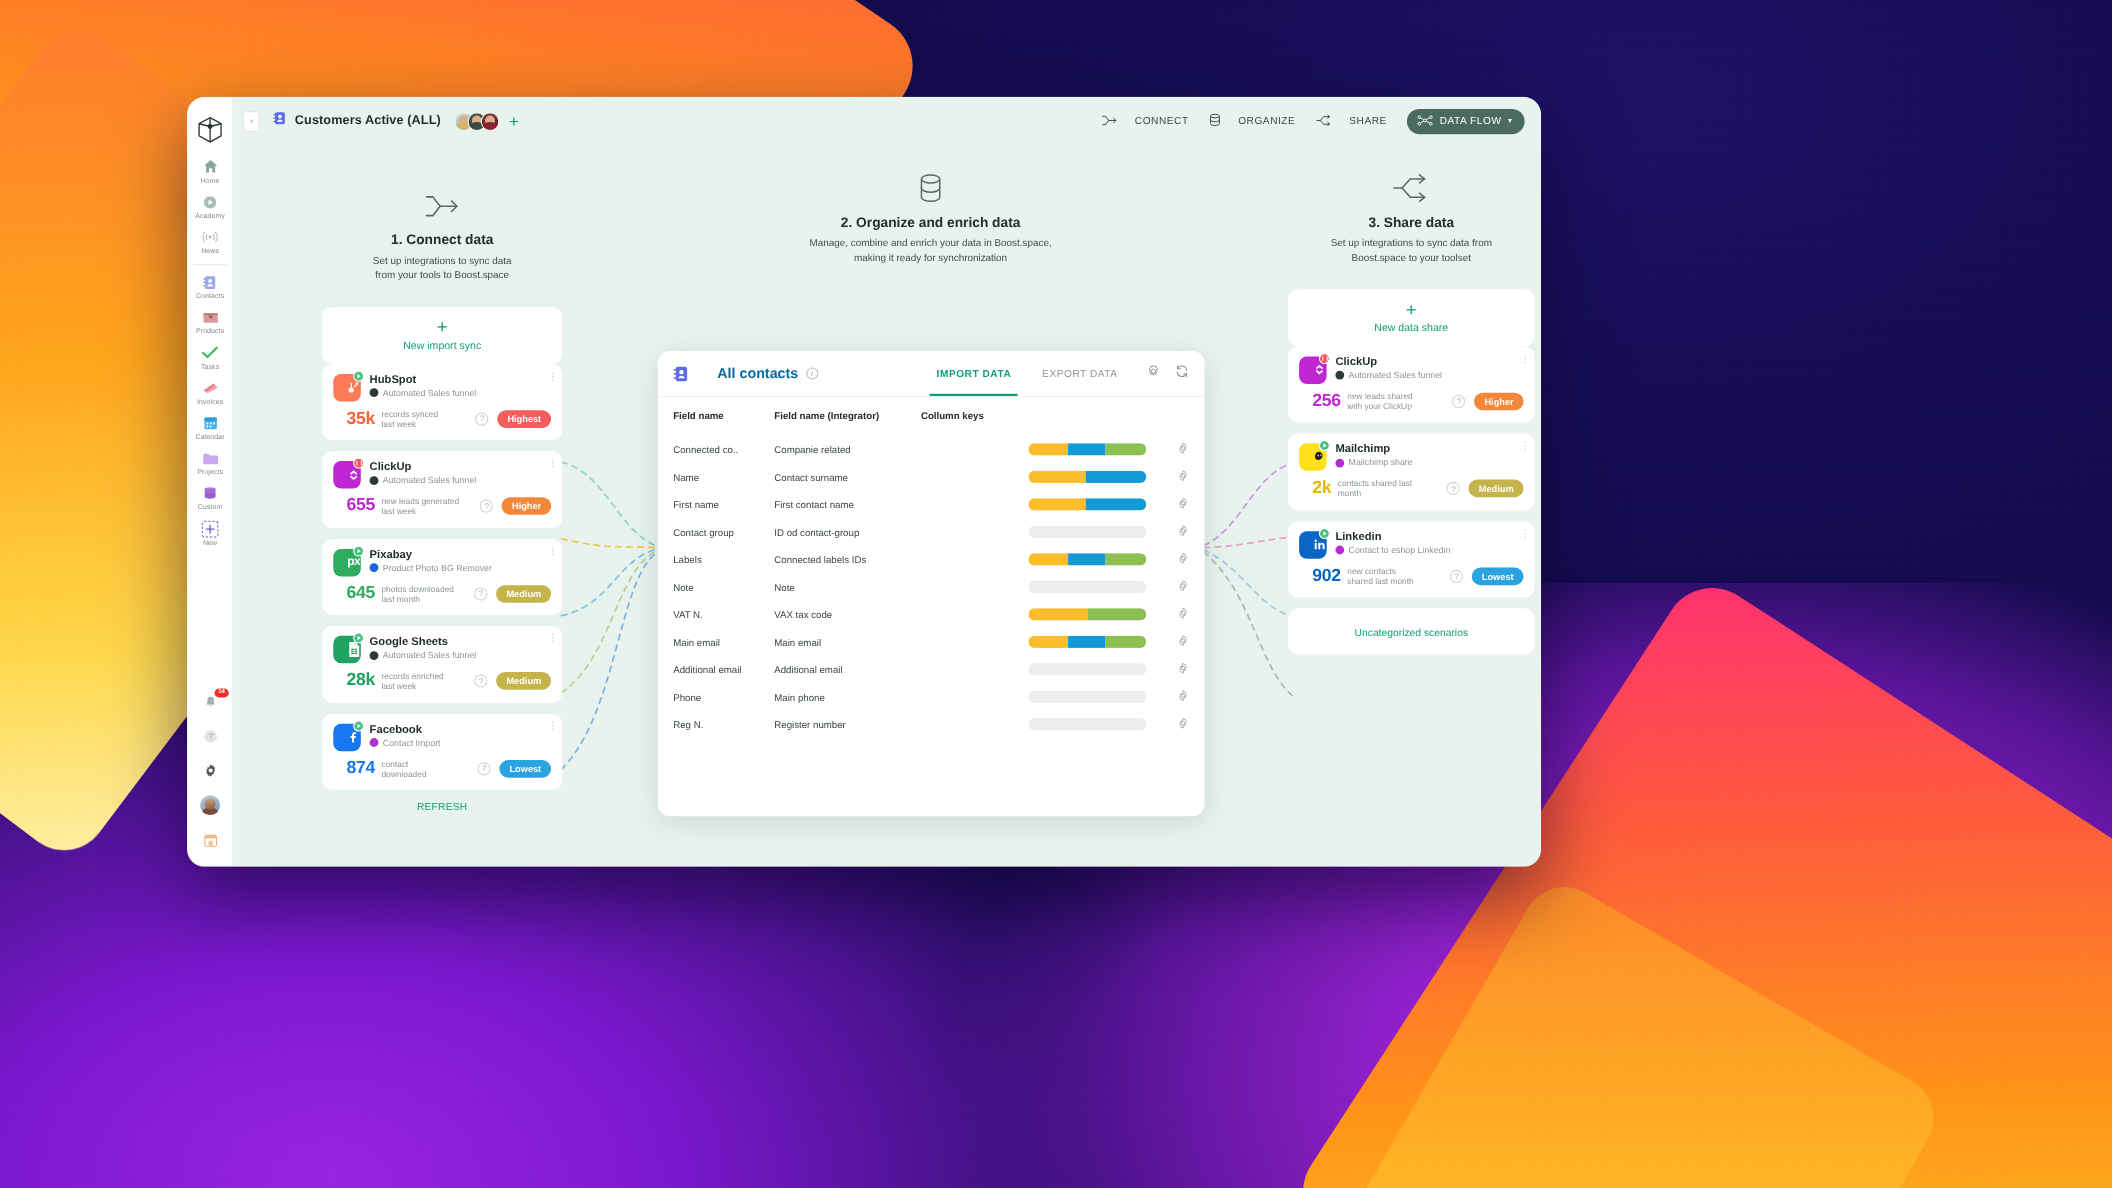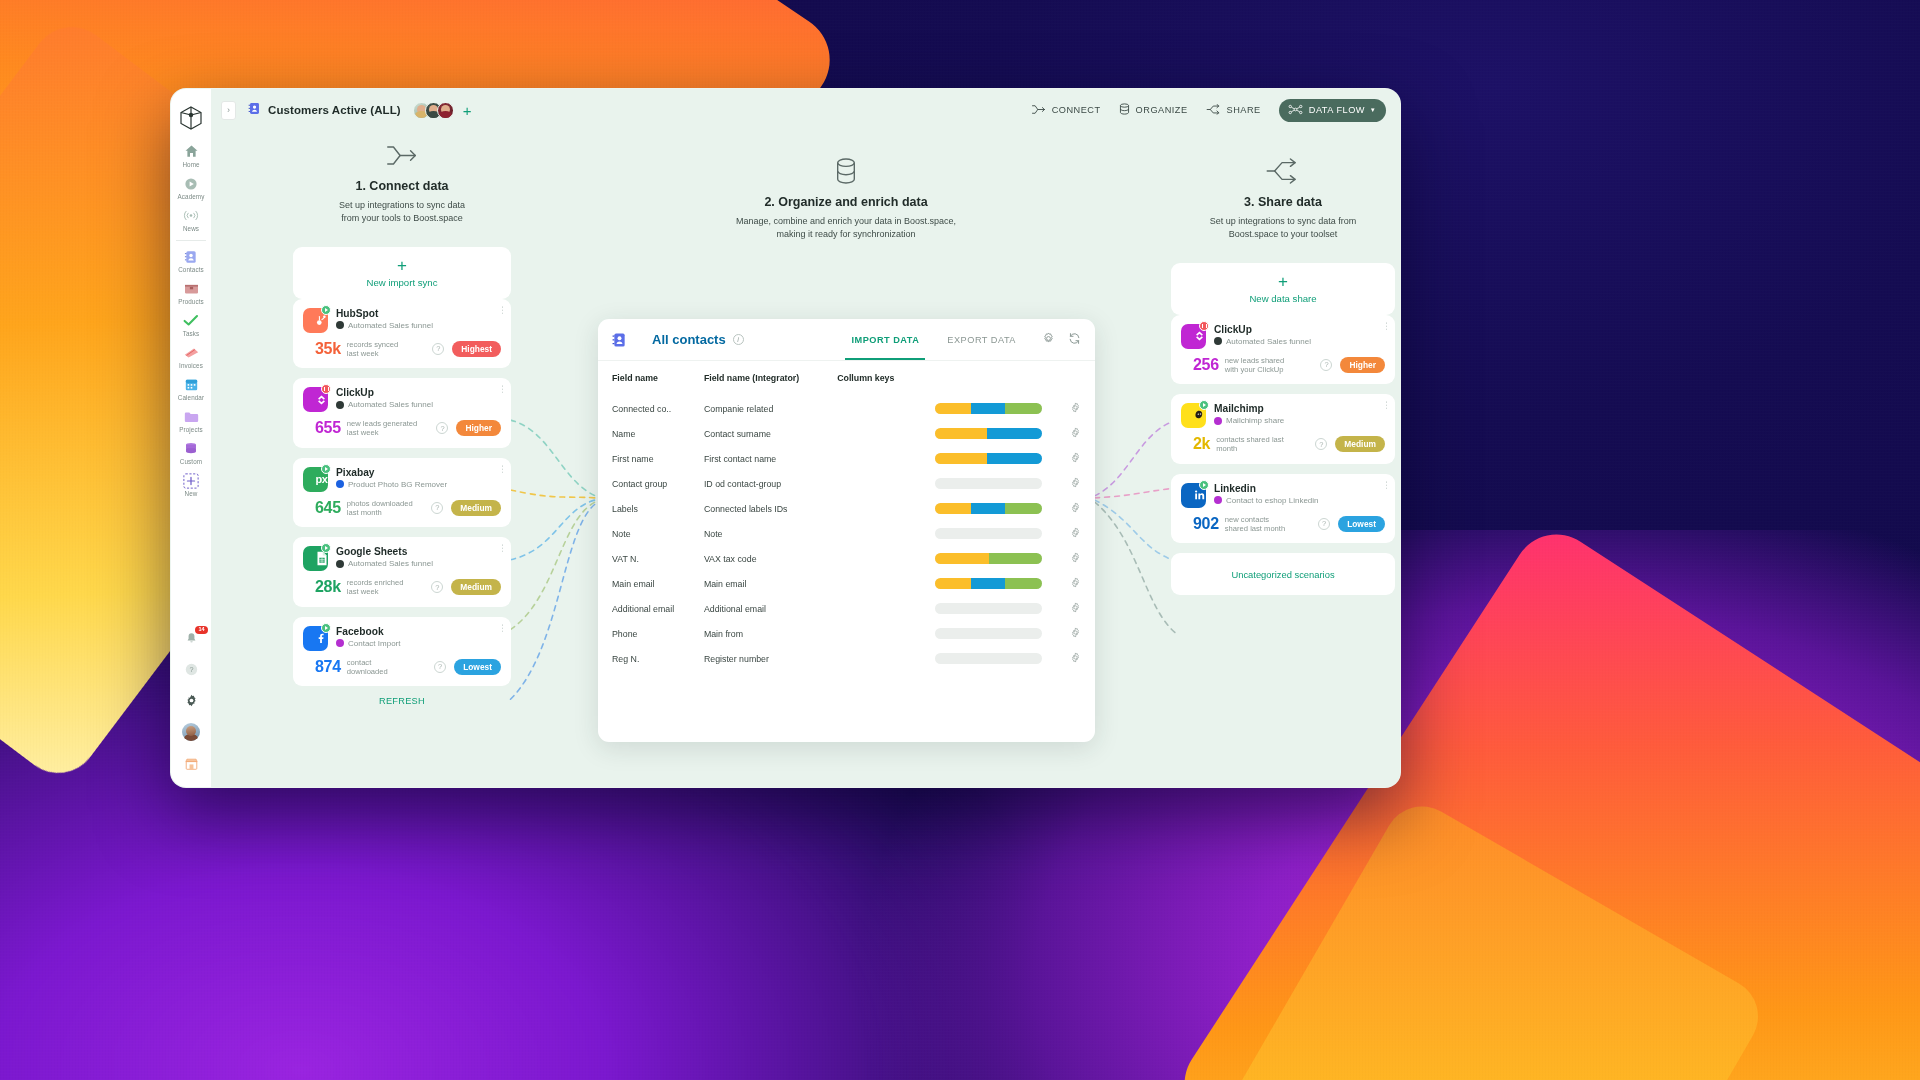--- a/index.html
+++ b/index.html
@@ -107,21 +107,21 @@
   .av { width: 17px; height: 17px; border-radius: 50%; border: 1.5px solid #e9f3ed; margin-left: -5px; overflow:hidden; position:relative;}
   .av:first-child { margin-left: 0; }
   .av1 { background: linear-gradient(150deg,#cfe0d6,#8aa893); }
   .av2 { background: linear-gradient(150deg,#4a5a52,#22302b); }
   .av3 { background: linear-gradient(150deg,#8d2f3a,#5d1c25); }
   .av .face{position:absolute;left:3.5px;top:2px;width:9px;height:9px;border-radius:50%;background:#e0ae8c;}
   .av .body{position:absolute;left:1px;bottom:-1px;width:13px;height:8px;border-radius:50% 50% 0 0;}
   .av1 .body{background:#d8b46a;} .av2 .body{background:#3b4a43;} .av3 .body{background:#8e2230;}
   .plus-btn { color: #0f9e78; font-size: 15px; margin-left: 9px; cursor: pointer; line-height: 1; font-weight: 300;}
   .tb-right { margin-left: auto; display: flex; align-items: center; gap: 18px; }
-  .tb-act { display: flex; align-items: center; gap: 6px; font-size: 9.2px; color: #3c4a46; letter-spacing: .5px; cursor: pointer; }
+  .tb-act { display: flex; align-items: center; gap: 16px; font-size: 9.2px; color: #3c4a46; letter-spacing: .5px; cursor: pointer; }
   .tb-pill {
     display: flex; align-items: center; gap: 6px; background: #4a6b5e; color: #fff;
     border-radius: 13px; padding: 5px 11px 5px 9px; font-size: 9.2px; letter-spacing: .5px; cursor: pointer;
   }
 
   
   .canvas { flex: 1; position: relative; overflow: hidden; }
   svg.links { position: absolute; inset: 0; width: 100%; height: 100%; pointer-events: none; }
 
   .col { position: absolute; }
@@ -486,21 +486,21 @@
           <path d="M300 430 C 345 420, 350 380, 385 370" stroke="#7fc3e8"></path>
           <path d="M300 500 C 345 470, 350 390, 385 372" stroke="#b7d19a"></path>
           <path d="M300 570 C 350 520, 352 400, 385 374" stroke="#7fb3e8"></path>
           <path d="M885 366 C 920 350, 930 300, 968 290" stroke="#c89ae0"></path>
           <path d="M885 368 C 925 366, 930 362, 968 358" stroke="#e8a0c8"></path>
           <path d="M885 370 C 925 390, 930 420, 968 432" stroke="#9ecbe8"></path>
           <path d="M885 372 C 930 410, 935 480, 968 505" stroke="#a8bcb6"></path>
         </g>
       </svg>
 
-      <div class="col" style="left:82px; top:8px; width:218px;">
+      <div class="col" style="left:82px; top:40px; width:218px;">
         <div class="col-head">
           <div class="col-ico">
             <svg viewBox="0 0 40 26" width="38" height="25" fill="none" stroke="#5b6966" stroke-width="1.5" stroke-linecap="round" stroke-linejoin="round">
               <path d="M5 4h6l7 9h16"></path>
                 <path d="M5 22h6l7-9"></path>
                 <path d="M29 8l5 5-5 5"></path>
             </svg>
           </div>
           <div class="col-title">1. Connect data</div>
           <div class="col-sub">
@@ -944,21 +944,21 @@
     <td class="c4">
                     <div class="bar"></div>
                   </td>
     <td class="c5 gear-cell"><span><svg viewBox="0 0 16 16" width="11" height="11" fill="none" stroke="#9aa6a2" stroke-width="1.1">
                         <circle cx="8" cy="8" r="2.3"></circle>
                         <path d="M8 1.4l.95 1.4 1.7-.28.28 1.7 1.4.95-.75 1.53.75 1.53-1.4.95-.28 1.7-1.7-.28L8 14.6l-.95-1.4-1.7.28-.28-1.7-1.4-.95.75-1.53-.75-1.53 1.4-.95.28-1.7 1.7.28z"></path>
                       </svg></span></td>
   </tr>
                 <tr>
     <td class="c1">Phone</td>
-    <td class="c2">Main from</td>
+    <td class="c2">Main phone</td>
     <td class="c3"><phone></phone></td>
     <td class="c4">
                     <div class="bar"></div>
                   </td>
     <td class="c5 gear-cell"><span><svg viewBox="0 0 16 16" width="11" height="11" fill="none" stroke="#9aa6a2" stroke-width="1.1">
                         <circle cx="8" cy="8" r="2.3"></circle>
                         <path d="M8 1.4l.95 1.4 1.7-.28.28 1.7 1.4.95-.75 1.53.75 1.53-1.4.95-.28 1.7-1.7-.28L8 14.6l-.95-1.4-1.7.28-.28-1.7-1.4-.95.75-1.53-.75-1.53 1.4-.95.28-1.7 1.7.28z"></path>
                       </svg></span></td>
   </tr>
                 <tr>

